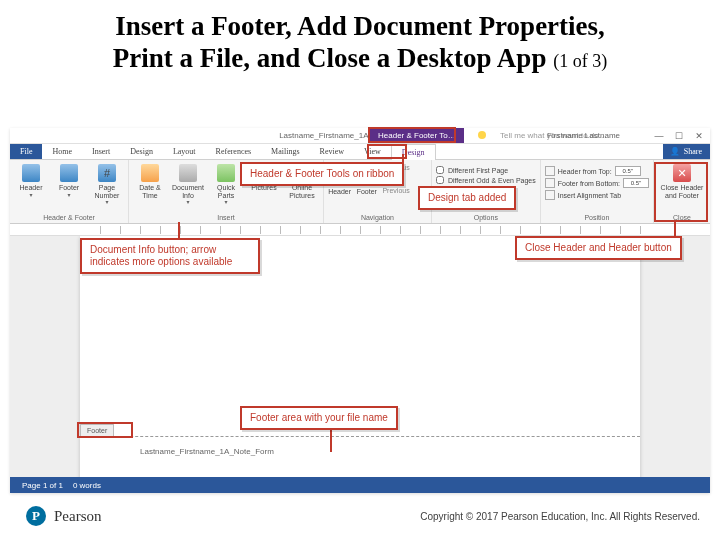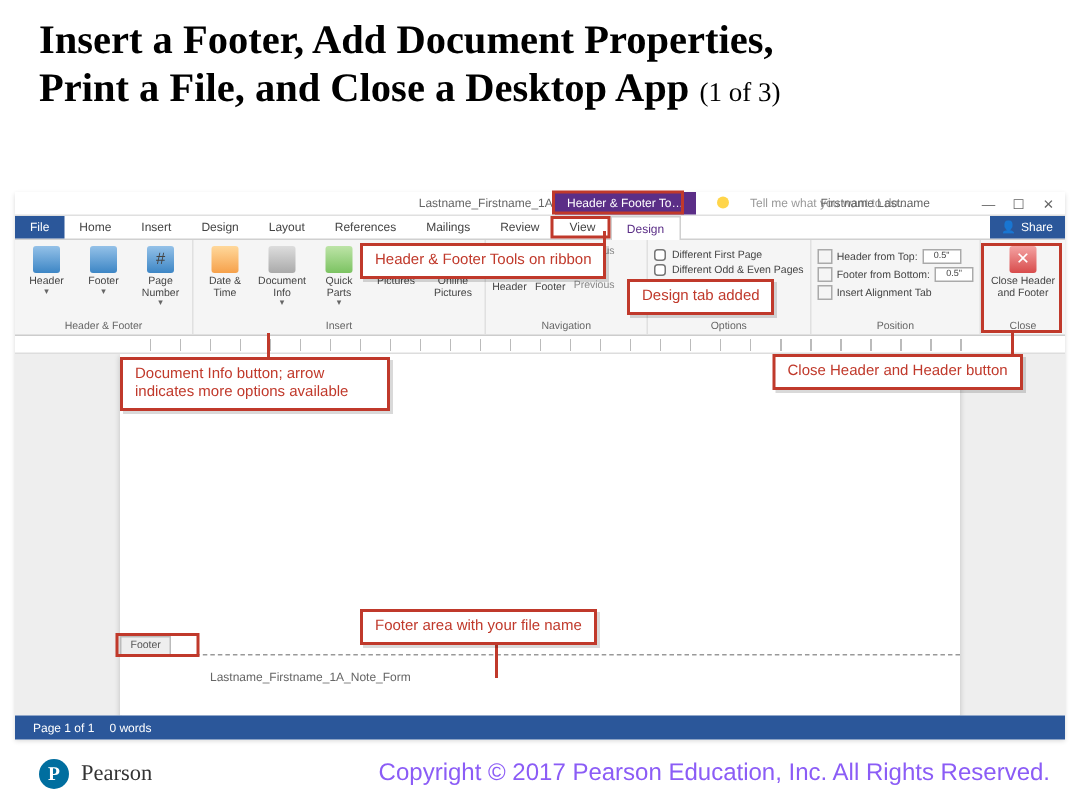--- a/index.html
+++ b/index.html
@@ -1,37 +1,37 @@
 <!DOCTYPE html>
 <html><head>
 <meta charset="utf-8">
 <style>
   * { box-sizing: border-box; margin: 0; padding: 0; }
   body { width: 720px; height: 540px; background: #fff; font-family: Arial, sans-serif; position: relative; overflow: hidden; }
 
   
   .slide-title { padding: 10px 26px 0 26px; }
-  .slide-title h1 { font-family: "Times New Roman", serif; font-weight: bold; font-size: 27px; line-height: 1.2; color: #000; }
+  .slide-title h1 { font-family: "Times New Roman", serif; font-weight: bold; font-size: 27px; line-height: 1.2; color: #000; text-align: center; }
   .slide-title .progress { font-family: "Times New Roman", serif; font-size: 18px; font-weight: normal; }
 
   
   .word-frame { position: absolute; left: 10px; top: 128px; width: 700px; height: 365px; background: #fff; box-shadow: 0 1px 3px rgba(0,0,0,.15); font-size: 8px; color: #444; }
 
   
   .w-titlebar { height: 16px; display: flex; align-items: center; background: #fff; border-bottom: 1px solid #e0e0e0; position: relative; }
   .w-titlebar .doc-title { position: absolute; left: 50%; transform: translateX(-50%); font-size: 8px; color: #666; white-space: nowrap; }
   .w-titlebar .contextual { position: absolute; left: 360px; top: 0; height: 15px; padding: 1px 8px; background: #5b2e87; color: #fff; display: flex; align-items: center; font-size: 8px; white-space: nowrap; }
   .w-titlebar .tell { position: absolute; left: 468px; font-size: 8px; color: #999; display: flex; align-items: flex-start; gap: 14px; }
   .w-titlebar .tell .bulb { width: 8px; height: 8px; border-radius: 50%; background: #ffd54a; }
   .w-titlebar .user { position: absolute; right: 90px; font-size: 8px; color: #666; }
   .w-titlebar .win-controls { position: absolute; right: 4px; display: flex; gap: 6px; font-size: 9px; color: #666; }
   .w-titlebar .win-controls span { width: 14px; text-align: center; }
 
   
-  .w-tabs { height: 16px; display: flex; align-items: stretch; border-bottom: 1px solid #d0d0d0; font-size: 8px; }
+  .w-tabs { height: 16px; display: flex; align-items: stretch; border-bottom: 1px solid #d0d0d0; font-size: 8px; font-family: Liberation Serif, serif; }
   .w-tabs .file { background: #2b579a; color: #fff; padding: 0 10px; display: flex; align-items: center; }
   .w-tabs .tab { padding: 0 10px; display: flex; align-items: center; color: #444; }
   .w-tabs .tab.active { background: #fff; border-top: 1px solid #d0d0d0; border-left: 1px solid #d0d0d0; border-right: 1px solid #d0d0d0; margin-bottom: -1px; color: #5b2e87; }
   .w-tabs .share { margin-left: auto; background: #2b579a; color: #fff; padding: 0 8px; display: flex; align-items: center; gap: 3px; }
 
   
   .ribbon { height: 64px; background: #f5f5f5; border-bottom: 1px solid #ccc; display: flex; align-items: stretch; position: relative; }
   .rgroup { border-right: 1px solid #e0e0e0; display: flex; flex-direction: column; justify-content: space-between; padding: 4px 4px 2px; }
   .rgroup .row { display: flex; gap: 4px; align-items: flex-start; }
   .rgroup .grouplabel { text-align: center; font-size: 7px; color: #666; margin-top: 2px; white-space: nowrap; }
@@ -70,21 +70,21 @@
   .callout.multiline { white-space: normal; width: 180px; }
   .arrow-line { position: absolute; background: #c0392b; z-index: 40; }
 
   .red-box { position: absolute; border: 2px solid #c0392b; z-index: 45; pointer-events: none; }
 
   
   .slide-footer { position: absolute; left: 26px; right: 20px; bottom: 10px; display: flex; align-items: center; justify-content: space-between; height: 28px; }
   .brand { display: flex; align-items: center; gap: 8px; }
   .brand .plogo { width: 20px; height: 20px; border-radius: 50%; background: #006e9f; color: #fff; display: flex; align-items: center; justify-content: center; font-weight: bold; font-family: Georgia, serif; font-size: 13px; }
   .brand .pname { font-family: Georgia, serif; font-size: 15px; color: #333; }
-  .copyright { font-size: 16px; color: #8b5cf6; }
+  .copyright { font-size: 10px; color: #404040; }
 
   
   .ic-blue { background: linear-gradient(#94c1e8,#3d86c5); }
   .ic-orange { background: linear-gradient(#ffd89b,#f6a14b); }
   .ic-green { background: linear-gradient(#bde4a7,#7cc362); }
   .ic-gray { background: linear-gradient(#ddd,#aaa); }
   .ic-purple { background: linear-gradient(#d4b7e8,#9e6fc2); }
   .ic-red { background: linear-gradient(#f4a3a3,#d84c4c); color:#fff; }
 </style>
 </head>

